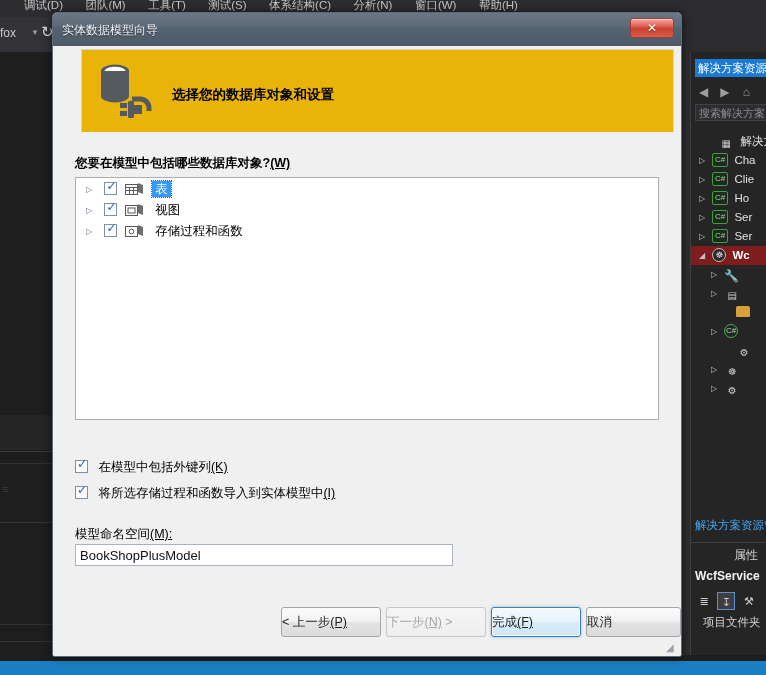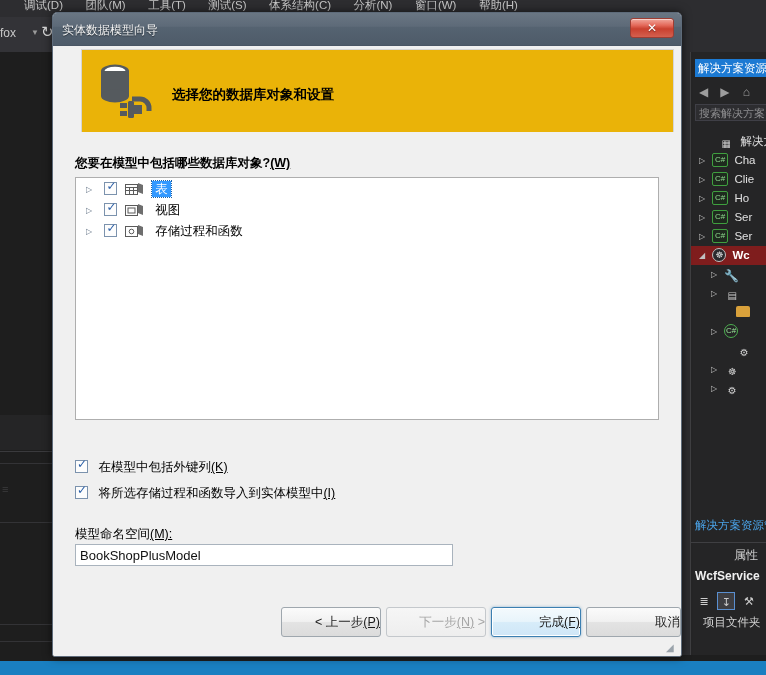--- a/index.html
+++ b/index.html
@@ -282,21 +282,21 @@
     padding: 2px 4px; line-height: 18px;
     font-family: "Liberation Sans", sans-serif;
   }
 
   #btnrow { position: absolute; left: 0; top: 475px; width: 630px; height: 30px; }
   .dbtn {
     position: absolute; top: 0; height: 30px;
     border: 1px solid #9fa7ae; border-radius: 3px;
     background: linear-gradient(to bottom,#fbfbfb 0%,#f1f1f1 48%,#e3e3e3 52%,#dcdcdc 100%);
     font-size: 12.5px; color: #1b1b1b;
-    text-align: right; line-height: 28px;
+    text-align: left; line-height: 28px;
     box-sizing: border-box;
   }
   .dbtn .acc { text-decoration: underline; }
   .dbtn.disabled { color: #a6a6a6; border-color: #c4c8cc;
     background: linear-gradient(to bottom,#f6f6f6 0%,#eeeeee 100%); }
   .dbtn.default {
     border: 1px solid #3c7fb1;
     box-shadow: 0 0 0 1px #ffffff inset, 0 0 3px rgba(60,127,177,0.55);
     background: linear-gradient(to bottom,#f4fafd 0%,#e8f4fb 48%,#d7ecf9 52%,#cfe6f7 100%);
   }

